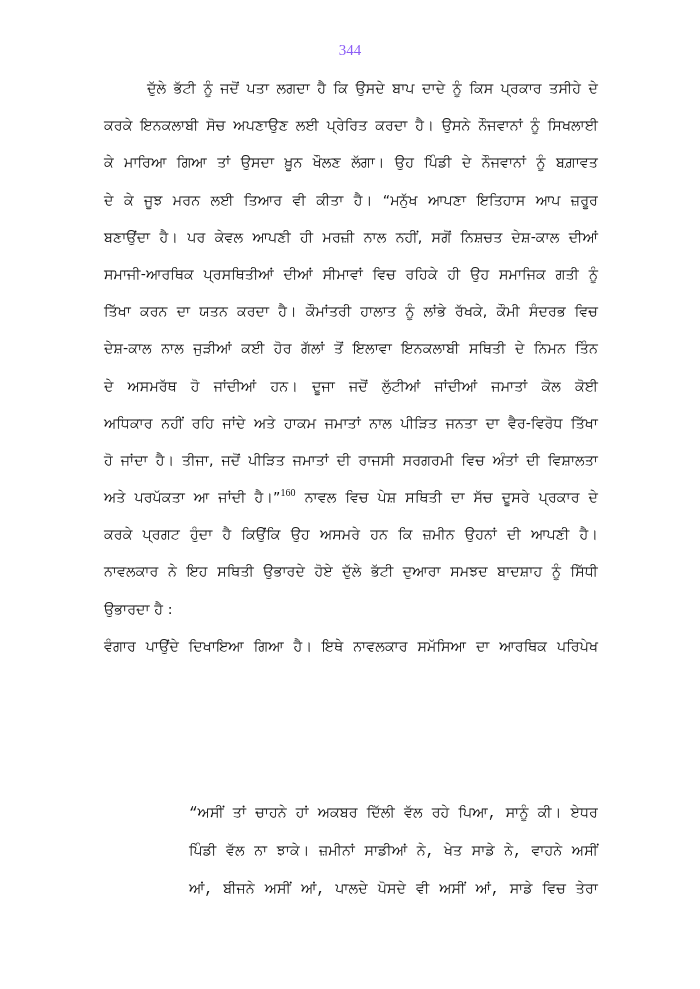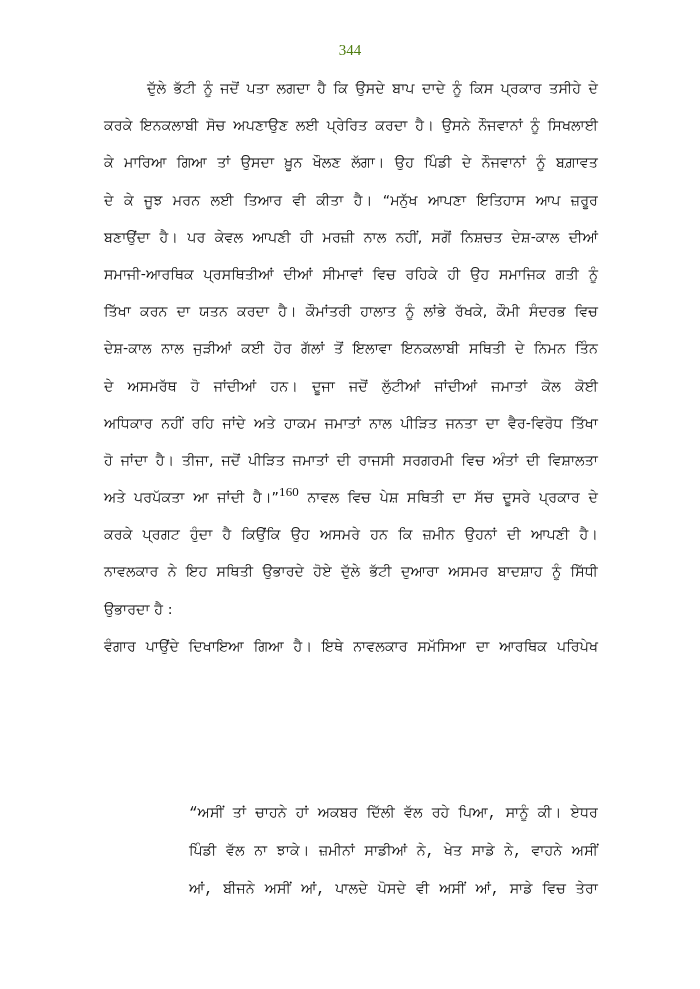--- a/index.html
+++ b/index.html
@@ -16,21 +16,21 @@
       font-family: "DejaVu Sans", sans-serif;
     }
     .page-number {
       position: absolute;
       top: 42px;
       left: 0;
       width: 700px;
       text-align: center;
       font-family: "Liberation Serif", serif;
       font-size: 15px;
-      color: #4d7c0f;
+      color: #8b5cf6;
     }
     .body-text {
       position: absolute;
       top: 70px;
       left: 104px;
       width: 494px;
     }
     .line {
       display: block;
       height: 37.2px;
@@ -53,21 +53,21 @@
       left: 189px;
       width: 409px;
       font-family: Liberation Mono, monospace;
     }
     .block-quote .line {
       height: 38px;
       line-height: 38px;
     }
     sup.ref {
       font-family: "Liberation Serif", serif;
-      font-size: 13px;
+      font-size: 10px;
       vertical-align: 6px;
       line-height: 0;
     }
   </style>
 </head>
 <body>
 
 <div class="page-number">344</div>
 
 <div class="body-text">
@@ -77,21 +77,21 @@
   <span class="line">ਦੇ ਕੇ ਜੂਝ ਮਰਨ ਲਈ ਤਿਆਰ ਵੀ ਕੀਤਾ ਹੈ। “ਮਨੁੱਖ ਆਪਣਾ ਇਤਿਹਾਸ ਆਪ ਜ਼ਰੂਰ</span>
   <span class="line">ਬਣਾਉਂਦਾ ਹੈ। ਪਰ ਕੇਵਲ ਆਪਣੀ ਹੀ ਮਰਜ਼ੀ ਨਾਲ ਨਹੀਂ, ਸਗੋਂ ਨਿਸ਼ਚਤ ਦੇਸ਼-ਕਾਲ ਦੀਆਂ</span>
   <span class="line">ਸਮਾਜੀ-ਆਰਥਿਕ ਪ੍ਰਸਥਿਤੀਆਂ ਦੀਆਂ ਸੀਮਾਵਾਂ ਵਿਚ ਰਹਿਕੇ ਹੀ ਉਹ ਸਮਾਜਿਕ ਗਤੀ ਨੂੰ</span>
   <span class="line">ਤਿੱਖਾ ਕਰਨ ਦਾ ਯਤਨ ਕਰਦਾ ਹੈ। ਕੌਮਾਂਤਰੀ ਹਾਲਾਤ ਨੂੰ ਲਾਂਭੇ ਰੱਖਕੇ, ਕੌਮੀ ਸੰਦਰਭ ਵਿਚ</span>
   <span class="line">ਦੇਸ਼-ਕਾਲ ਨਾਲ ਜੁੜੀਆਂ ਕਈ ਹੋਰ ਗੱਲਾਂ ਤੋਂ ਇਲਾਵਾ ਇਨਕਲਾਬੀ ਸਥਿਤੀ ਦੇ ਨਿਮਨ ਤਿੰਨ</span>
   <span class="line">ਦੇ ਅਸਮਰੱਥ ਹੋ ਜਾਂਦੀਆਂ ਹਨ। ਦੂਜਾ ਜਦੋਂ ਲੁੱਟੀਆਂ ਜਾਂਦੀਆਂ ਜਮਾਤਾਂ ਕੋਲ ਕੋਈ</span>
   <span class="line">ਅਧਿਕਾਰ ਨਹੀਂ ਰਹਿ ਜਾਂਦੇ ਅਤੇ ਹਾਕਮ ਜਮਾਤਾਂ ਨਾਲ ਪੀੜਿਤ ਜਨਤਾ ਦਾ ਵੈਰ-ਵਿਰੋਧ ਤਿੱਖਾ</span>
   <span class="line">ਹੋ ਜਾਂਦਾ ਹੈ। ਤੀਜਾ, ਜਦੋਂ ਪੀੜਿਤ ਜਮਾਤਾਂ ਦੀ ਰਾਜਸੀ ਸਰਗਰਮੀ ਵਿਚ ਅੰਤਾਂ ਦੀ ਵਿਸ਼ਾਲਤਾ</span>
   <span class="line"><span>ਅਤੇ ਪਰਪੱਕਤਾ ਆ ਜਾਂਦੀ ਹੈ।”</span><sup class="ref">160</sup><span> ਨਾਵਲ ਵਿਚ ਪੇਸ਼ ਸਥਿਤੀ ਦਾ ਸੱਚ ਦੂਸਰੇ ਪ੍ਰਕਾਰ ਦੇ</span></span>
   <span class="line">ਕਰਕੇ ਪ੍ਰਗਟ ਹੁੰਦਾ ਹੈ ਕਿਉਂਕਿ ਉਹ ਅਸਮਰੇ ਹਨ ਕਿ ਜ਼ਮੀਨ ਉਹਨਾਂ ਦੀ ਆਪਣੀ ਹੈ।</span>
-  <span class="line">ਨਾਵਲਕਾਰ ਨੇ ਇਹ ਸਥਿਤੀ ਉਭਾਰਦੇ ਹੋਏ ਦੁੱਲੇ ਭੱਟੀ ਦੁਆਰਾ ਅਸਮਰ ਬਾਦਸ਼ਾਹ ਨੂੰ ਸਿੱਧੀ</span>
+  <span class="line">ਨਾਵਲਕਾਰ ਨੇ ਇਹ ਸਥਿਤੀ ਉਭਾਰਦੇ ਹੋਏ ਦੁੱਲੇ ਭੱਟੀ ਦੁਆਰਾ ਸਮਝਦ ਬਾਦਸ਼ਾਹ ਨੂੰ ਸਿੱਧੀ</span>
   <span class="line last">ਉਭਾਰਦਾ ਹੈ :</span>
   <span class="line">ਵੰਗਾਰ ਪਾਉਂਦੇ ਦਿਖਾਇਆ ਗਿਆ ਹੈ। ਇਥੇ ਨਾਵਲਕਾਰ ਸਮੱਸਿਆ ਦਾ ਆਰਥਿਕ ਪਰਿਪੇਖ</span>
 </div>
 
 <div class="block-quote">
   <span class="line">“ਅਸੀਂ ਤਾਂ ਚਾਹਨੇ ਹਾਂ ਅਕਬਰ ਦਿੱਲੀ ਵੱਲ ਰਹੇ ਪਿਆ, ਸਾਨੂੰ ਕੀ। ਏਧਰ</span>
   <span class="line">ਪਿੰਡੀ ਵੱਲ ਨਾ ਝਾਕੇ। ਜ਼ਮੀਨਾਂ ਸਾਡੀਆਂ ਨੇ, ਖੇਤ ਸਾਡੇ ਨੇ, ਵਾਹਨੇ ਅਸੀਂ</span>
   <span class="line">ਆਂ, ਬੀਜਨੇ ਅਸੀਂ ਆਂ, ਪਾਲਦੇ ਪੋਸਦੇ ਵੀ ਅਸੀਂ ਆਂ, ਸਾਡੇ ਵਿਚ ਤੇਰਾ</span>
 </div>
 

